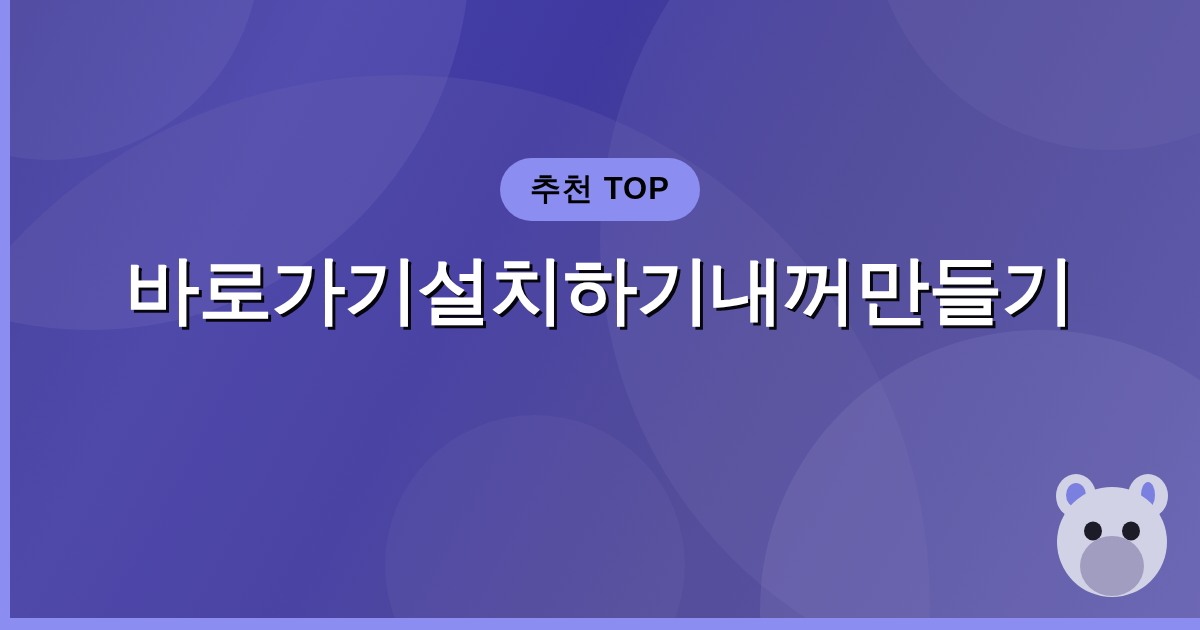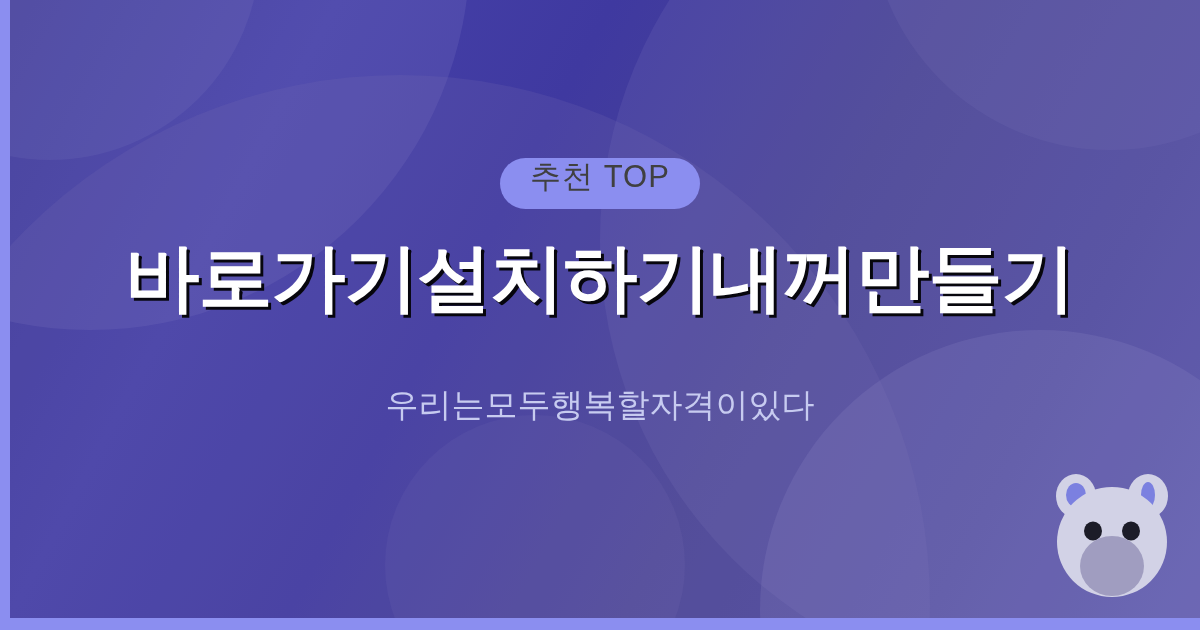--- a/index.html
+++ b/index.html
@@ -84,26 +84,26 @@
     justify-content: flex-start;
     padding-top: 158px;
     box-sizing: border-box;
   }
 
   .badge {
     display: inline-flex;
     align-items: center;
     justify-content: center;
     background: #8b8ef0;
-    color: #404040;
+    color: #000000;
     font-size: 31px;
-    font-weight: normal;
+    font-weight: bold;
     letter-spacing: 1px;
     line-height: 1;
-    padding: 3px 30px 17px 30px;
+    padding: 15px 30px 17px 30px;
     border-radius: 32px;
     white-space: nowrap;
   }
 
   .title {
     margin-top: 32px;
     color: #ffffff;
     font-size: 74px;
     font-weight: bold;
     line-height: 1.0;
@@ -148,21 +148,20 @@
 
   <div class="edge edge-left"></div>
   <div class="edge edge-top-left"></div>
   <div class="edge edge-bottom"></div>
 
   <div class="content">
     <div class="badge">추천 TOP</div>
 
     <h1 class="title">바로가기설치하기내꺼만들기</h1>
 
-    <p class="subtitle">우리는모두행복할자격이있다</p>
   </div>
 
   <svg class="mascot" viewBox="0 0 140 140">
 
     <ellipse cx="34" cy="30" rx="20" ry="22" fill="#d2d2e6"></ellipse>
     <ellipse cx="34" cy="29" rx="10" ry="12" fill="#7b80e0"></ellipse>
 
     <ellipse cx="106" cy="30" rx="20" ry="22" fill="#d2d2e6"></ellipse>
     <ellipse cx="106" cy="29" rx="7" ry="13" fill="#7b80e0"></ellipse>
 

